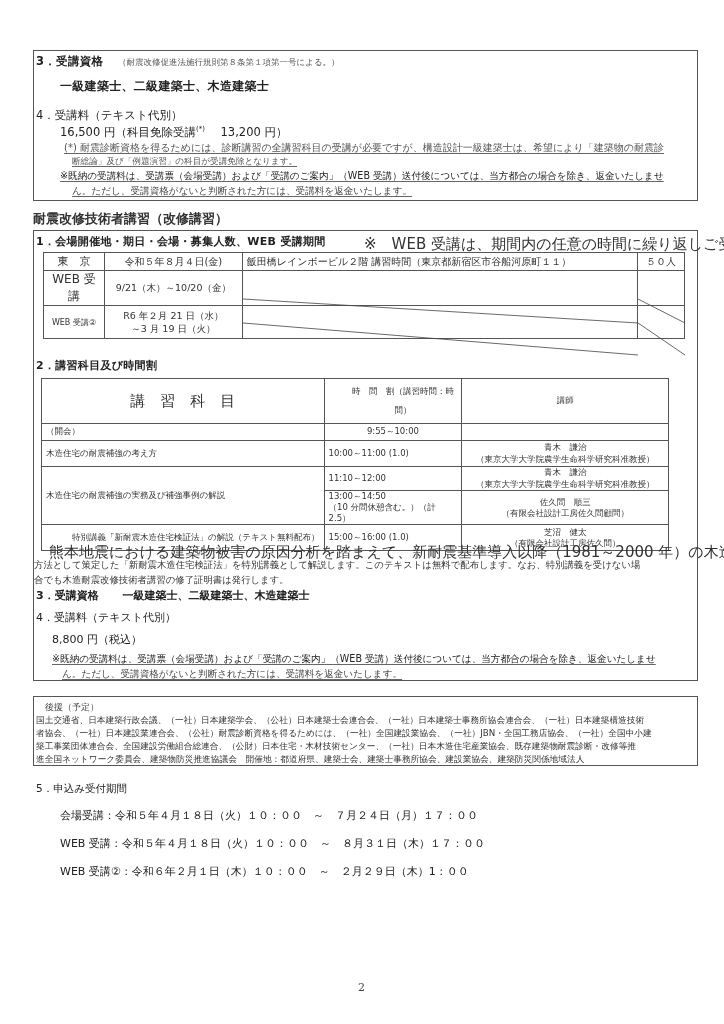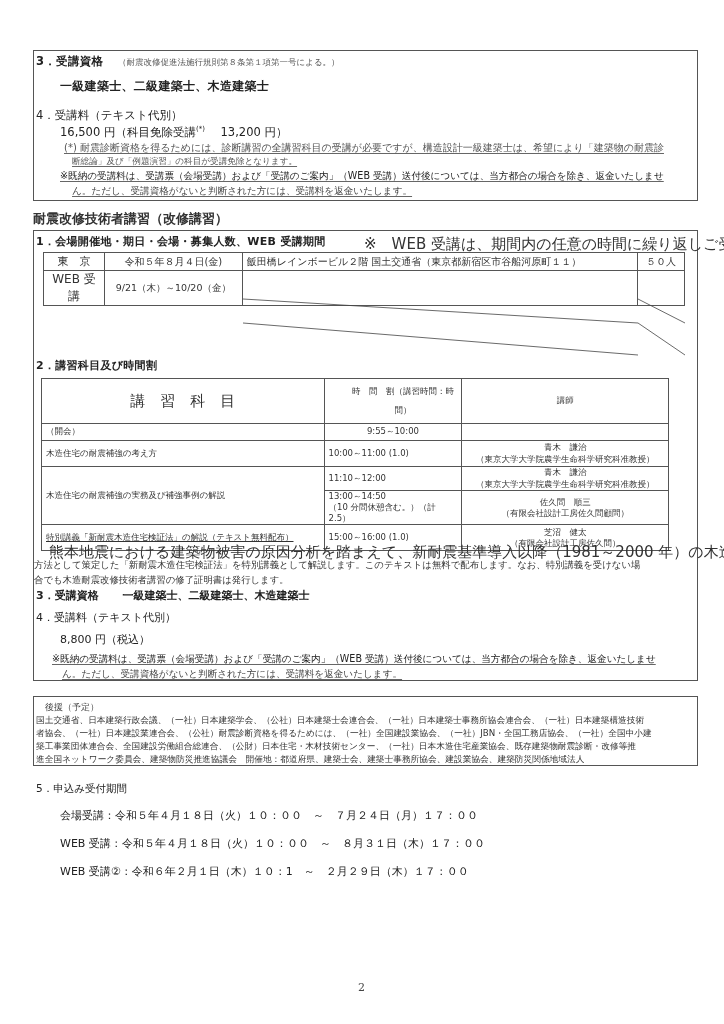--- a/index.html
+++ b/index.html
@@ -49,26 +49,35 @@
   <colgroup>
     <col style="width:61px">
       <col style="width:138px">
       <col style="width:396px">
       <col style="width:47px">
   </colgroup>
   <tbody>
   <tr style="height:18px; font-size:10px;">
     <td style="font-size:11px;">東　京</td>
     <td>令和５年８月４日(金)</td>
-    <td style="text-align:left;">飯田橋レインボービル２階 国土交通省（東京都新宿区市谷船河原町１１）</td>
+    <td style="text-align:left;">飯田橋レインボービル２階 講習時間（東京都新宿区市谷船河原町１１）</td>
     <td>５０人</td>
   </tr>
   <tr style="height:24px; font-size:9.5px;">
     <td style="font-size:12px;">WEB 受講</td>
     <td>9/21（木）～10/20（金）</td>
+    <td></td>
+    <td></td>
+  </tr>
+  <tr style="height:33px; font-size:9.5px;">
+    <td style="font-size:8px;">WEB 受講②</td>
+    <td style="line-height:1.4;">
+      <div>R6 年２月 21 日（水）</div>
+      <div>～3 月 19 日（火）</div>
+    </td>
     <td></td>
     <td></td>
   </tr>
 </tbody>
   </table>
 
 <svg class="slash" width="724" height="1024" style="left:0; top:0; pointer-events:none;">
   <line x1="243" y1="299" x2="638" y2="323" stroke="#444" stroke-width="0.8"></line>
   <line x1="638" y1="299" x2="685" y2="323" stroke="#444" stroke-width="0.8"></line>
   <line x1="243" y1="323" x2="638" y2="355" stroke="#444" stroke-width="0.8"></line>
@@ -117,55 +126,55 @@
     <td style="text-align:left; line-height:1.3;">
       <div>13:00～14:50</div>
       <div>（10 分間休憩含む。）（計 2.5）</div>
     </td>
     <td style="line-height:1.3;">
       <div>佐久間　順三</div>
       <div>（有限会社設計工房佐久間顧問）</div>
     </td>
   </tr>
   <tr style="height:26px;">
-    <td style="text-align:left;text-decoration:underline;">特別講義「新耐震木造住宅検証法」の解説（テキスト無料配布）</td>
+    <td style="text-align:right;">特別講義「新耐震木造住宅検証法」の解説（テキスト無料配布）</td>
     <td style="text-align:left;">15:00～16:00 (1.0)</td>
     <td style="line-height:1.3;">
       <div>芝沼　健太</div>
       <div>（有限会社設計工房佐久間）</div>
     </td>
   </tr>
 </tbody>
   </table>
 
 <div class="t" style="left:34px; top:545px; font-size:15px; color:#333;">　熊本地震における建築物被害の原因分析を踏まえて、新耐震基準導入以降（1981～2000 年）の木造住宅を対象とした効率的な耐震性の検証</div>
 <div class="t" style="left:34px; top:560px; font-size:9.4px; color:#333;">方法として策定した「新耐震木造住宅検証法」を特別講義として解説します。このテキストは無料で配布します。なお、特別講義を受けない場</div>
 <div class="t" style="left:34px; top:575px; font-size:9.4px; color:#333;">合でも木造耐震改修技術者講習の修了証明書は発行します。</div>
 
 <div class="abs" style="left:36px; top:590px; font-size:11px; font-weight:bold; white-space:nowrap; line-height:1;">
   <span>3．受講資格</span>
   <span style="margin-left:20px;">一級建築士、二級建築士、木造建築士</span>
 </div>
 
 <div class="t" style="left:36px; top:612px; font-size:11px;">4．受講料（テキスト代別）</div>
-<div class="t" style="left:60px; top:634px; font-size:11px;">8,800 円（税込）</div>
+<div class="t" style="left:52px; top:634px; font-size:11px;">8,800 円（税込）</div>
 <div class="t m u" style="left:52px; top:654px; font-size:9.6px;">※既納の受講料は、受講票（会場受講）および「受講のご案内」（WEB 受講）送付後については、当方都合の場合を除き、返金いたしませ</div>
 <div class="t m u" style="left:62px; top:669px; font-size:9.6px; color:#444;">ん。ただし、受講資格がないと判断された方には、受講料を返金いたします。</div>
 
 <div class="box" style="left:33px; top:696px; width:665px; height:70px;"></div>
 <div class="t" style="left:45px; top:703px; font-size:9px; color:#444;">後援（予定）</div>
 <div class="t" style="left:36px; top:716px; font-size:8.7px; color:#333;">国土交通省、日本建築行政会議、（一社）日本建築学会、（公社）日本建築士会連合会、（一社）日本建築士事務所協会連合会、（一社）日本建築構造技術</div>
 <div class="t" style="left:36px; top:729px; font-size:8.7px; color:#333;">者協会、（一社）日本建設業連合会、（公社）耐震診断資格を得るためには、（一社）全国建設業協会、（一社）JBN・全国工務店協会、（一社）全国中小建</div>
 <div class="t" style="left:36px; top:742px; font-size:8.7px; color:#333;">築工事業団体連合会、全国建設労働組合総連合、（公財）日本住宅・木材技術センター、（一社）日本木造住宅産業協会、既存建築物耐震診断・改修等推</div>
 <div class="t" style="left:36px; top:755px; font-size:8.7px; color:#333;">進全国ネットワーク委員会、建築物防災推進協議会　開催地：都道府県、建築士会、建築士事務所協会、建設業協会、建築防災関係地域法人</div>
 
 <div class="t" style="left:36px; top:783px; font-size:10.5px;">5．申込み受付期間</div>
 <div class="abs" style="left:60px; top:810px; font-size:11px; white-space:nowrap; line-height:1;">
   <span>会場受講：</span><span>令和５年４月１８日（火）１０：００　～　７月２４日（月）１７：００</span>
 </div>
 <div class="abs" style="left:60px; top:838px; font-size:11px; white-space:nowrap; line-height:1;">
   <span>WEB 受講：</span><span>令和５年４月１８日（火）１０：００　～　８月３１日（木）１７：００</span>
 </div>
 <div class="abs" style="left:60px; top:866px; font-size:11px; white-space:nowrap; line-height:1;">
-  <span>WEB 受講②：</span><span>令和６年２月１日（木）１０：1　～　２月２９日（木）１７：００</span>
+  <span>WEB 受講②：</span><span>令和６年２月１日（木）１０：００　～　２月２９日（木）1：００</span>
 </div>
 
 <div class="t" style="left:358px; top:982px; font-size:11px; font-family:'DejaVu Serif', serif; color:#444;">2</div>
 
 </body></html>

